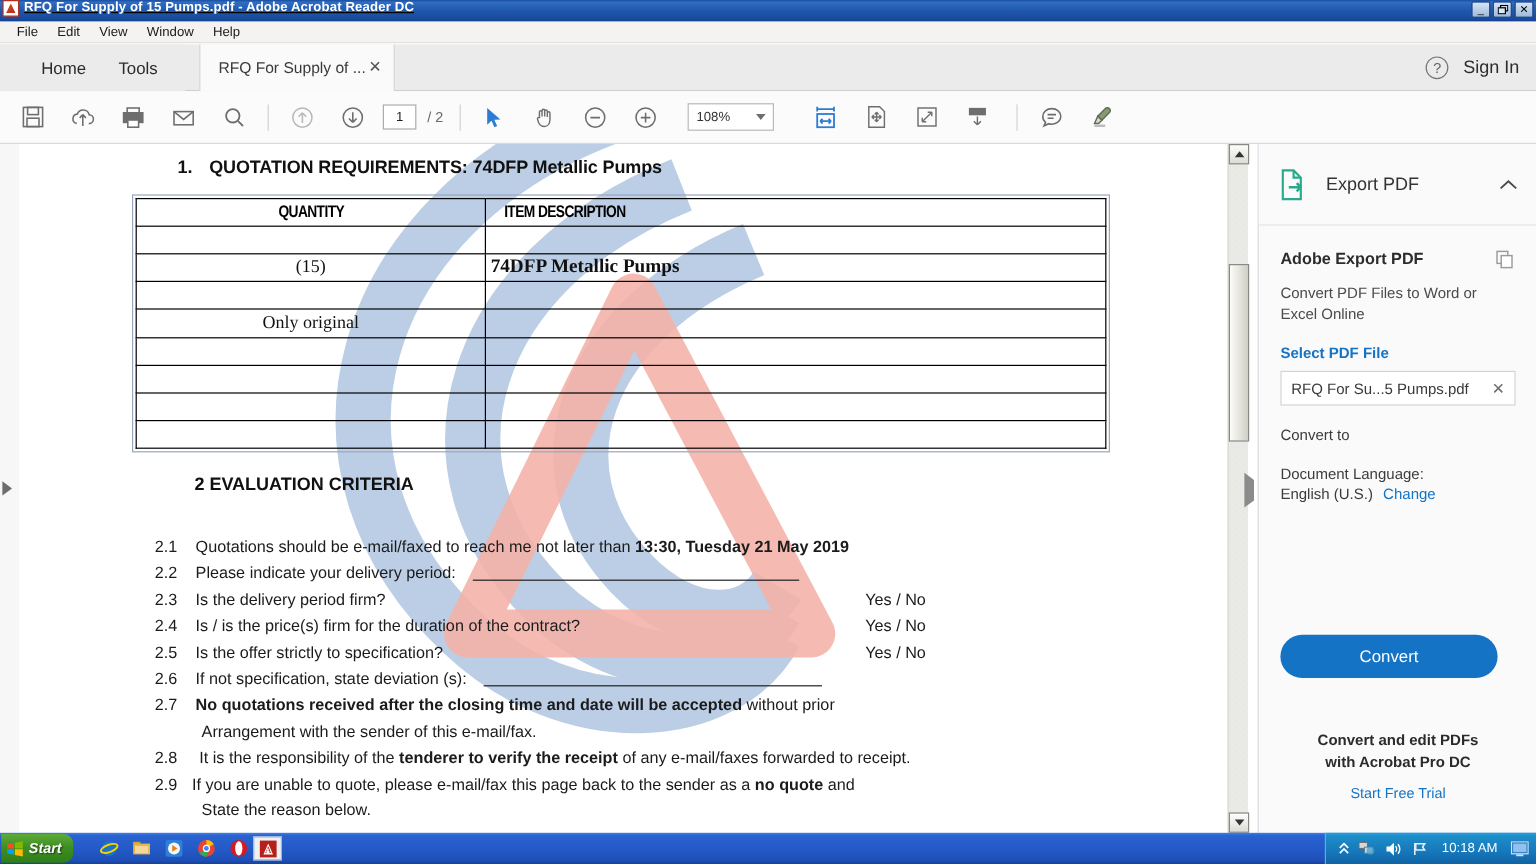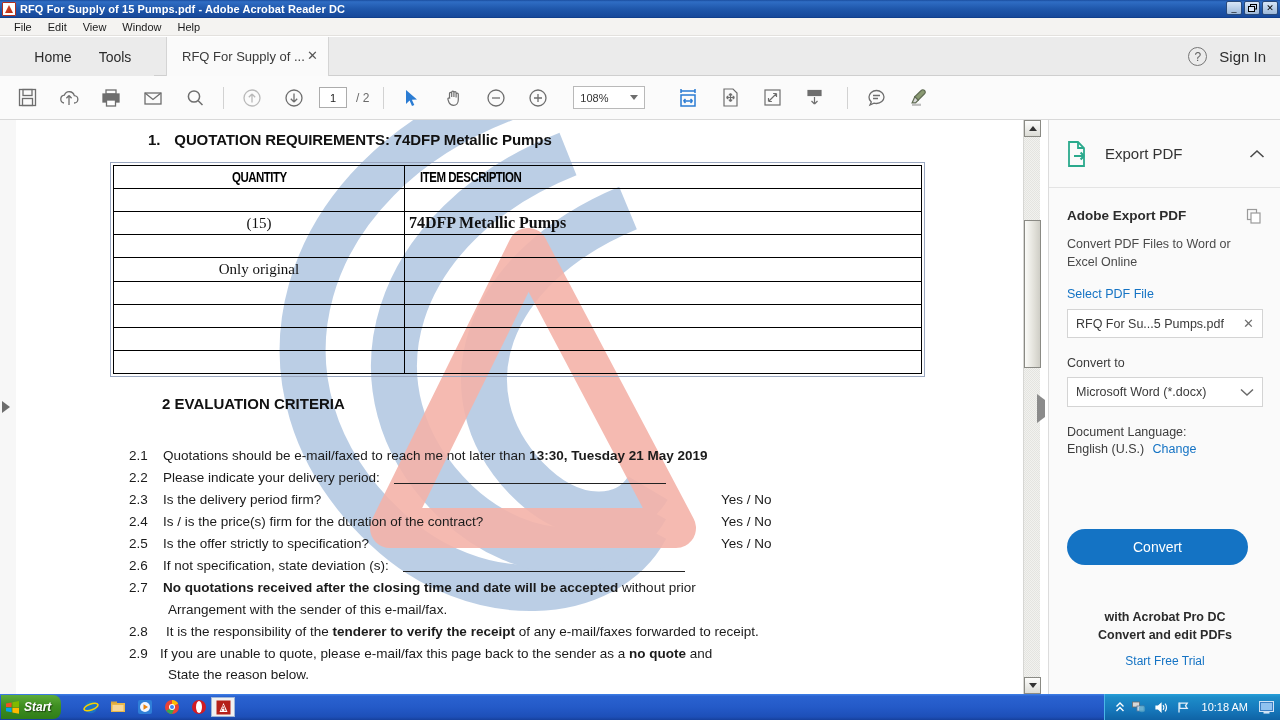--- a/index.html
+++ b/index.html
@@ -9,21 +9,21 @@
     overflow: hidden;
     font-family: "Liberation Sans", sans-serif;
     background: #ffffff;
   }
   #app { position: relative; width: 1280px; height: 720px; }
 
   
   .titlebar {
     position: absolute; top: 0; left: 0; width: 1280px; height: 18px;
     background: linear-gradient(to bottom,#1a4d9e 0%,#2f6dc4 10%,#1f57ab 50%,#17499b 92%,#0d3a84 100%);
-    display: flex; align-items: center;
+    display: flex; align-items: flex-start; text-decoration: underline;
   }
   .tb-icon {
     width: 14px; height: 14px; margin-left: 2px; margin-right: 4px;
     background: #fff; border: 1px solid #b03020; border-radius: 1px;
     position: relative; flex: none;
   }
   .tb-icon::after {
     content: ""; position: absolute; left: 2px; top: 2px; right: 2px; bottom: 2px;
     background: linear-gradient(135deg,#d94a2b 0%,#b52c12 100%);
     clip-path: polygon(0 100%, 50% 0, 100% 100%);
@@ -183,21 +183,21 @@
   }
   .rp-header {
     position: absolute; top: 0; left: 0; width: 232px; height: 68px;
     display: flex; align-items: center; padding: 0 16px;
     border-bottom: 1px solid #e4e4e4; background: #fafafa;
   }
   .rp-header .ttl { font-size: 15px; color: #333; margin-left: 14px; flex: 1; }
   .rp-body { position: absolute; top: 68px; left: 0; width: 232px; padding: 20px 18px 0 18px; }
   .rp-h2 { font-size: 13.5px; font-weight: bold; color: #2c2c2c; display:flex; align-items:flex-start; justify-content:space-between; }
   .rp-sub { font-size: 12.5px; color: #4a4a4a; line-height: 1.45; margin-top: 10px; }
-  .rp-link { font-size: 12.5px; color: #1473c4; margin-top: 16px; }
+  .rp-link { font-size: 12.5px; color: #1473c4; margin-top: 16px; font-weight: bold; }
   .filebox {
     margin-top: 8px; height: 29px; border: 1px solid #d4d4d4; background: #fff;
     display: flex; align-items: center; justify-content: space-between; padding: 0 8px;
     font-size: 12.5px; color: #3a3a3a;
   }
   .rp-label { font-size: 12.5px; color: #3c3c3c; margin-top: 18px; }
   .selectbox {
     margin-top: 7px; height: 30px; border: 1px solid #d4d4d4; background: #fff;
     display: flex; align-items: center; justify-content: space-between; padding: 0 8px;
     font-size: 12.5px; color: #3a3a3a;
@@ -542,40 +542,32 @@
           </svg>
         </span>
       </div>
       <div class="rp-sub">Convert PDF Files to Word or Excel Online</div>
       <div class="rp-link">Select PDF File</div>
       <div class="filebox">
         <span>RFQ For Su...5 Pumps.pdf</span>
         <span style="color:#6e6e6e;font-size:13px">✕</span>
       </div>
       <div class="rp-label">Convert to</div>
-      <div class="selectbox">
-        <span>Microsoft Word (*.docx)</span>
-        <span>
-          <svg width="14" height="9" viewBox="0 0 14 9" fill="none" stroke="#6a6a6a" stroke-width="1.5">
-              <path d="M1 1.5L7 7l6-5.5"></path>
-            </svg>
-        </span>
-      </div>
       <div class="lang-line">Document Language:</div>
       <div class="lang-line2">
         <span>English (U.S.)</span>
         <span class="chg">Change</span>
       </div>
     </div>
 
     <div class="convert-btn">Convert</div>
     <div class="rp-divider"></div>
     <div class="promo">
+      <div class="p1">Convert and edit PDFs</div>
       <div class="p1">with Acrobat Pro DC</div>
-      <div class="p1">Convert and edit PDFs</div>
       <div class="p2">Start Free Trial</div>
     </div>
   </div>
 
   <div class="taskbar">
     <div class="startbtn">
       <svg width="15" height="15" viewBox="0 0 15 15">
         <path d="M1 3.6 L6.6 2.5 L6.6 7 L1 7 Z" fill="#f25022"></path>
         <path d="M7.4 2.35 L14 1 L14 7 L7.4 7 Z" fill="#7fba00"></path>
         <path d="M1 7.8 L6.6 7.8 L6.6 12.3 L1 11.2 Z" fill="#00a4ef"></path>

